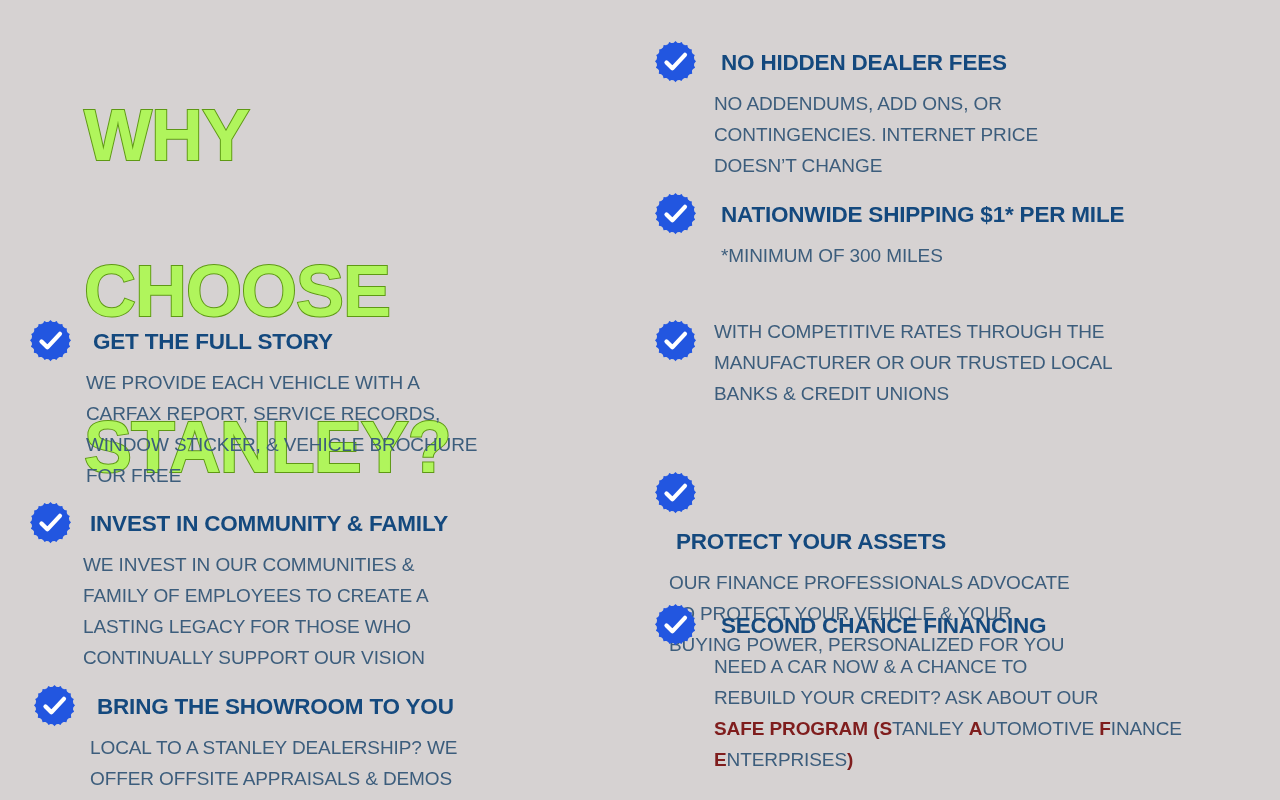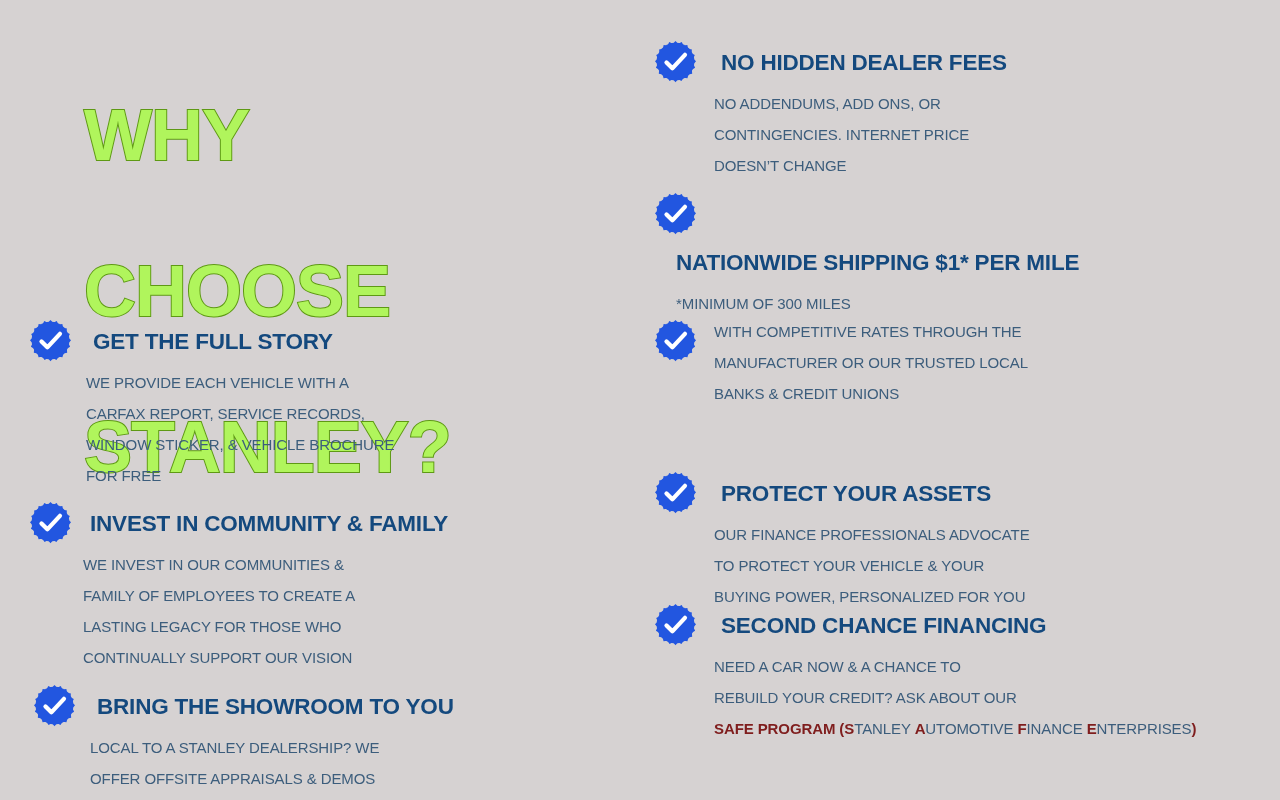--- a/index.html
+++ b/index.html
@@ -78,21 +78,21 @@
   .f-title {
     font-size: 22.5px;
     font-weight: bold;
     line-height: 37px;
     color: #14497e;
     letter-spacing: -0.2px;
     text-transform: uppercase;
     margin: 7px;
   }
   .f-desc {
-    font-size: 15px;
+    font-size: 19px;
     font-weight: normal;
     line-height: 31px;
     color: #3c5d7c;
     letter-spacing: -0.1px;
     text-transform: uppercase;
     margin: 0;
     white-space: pre-line;
   }
   .f-desc.indent { padding-left: 7px; }
   .f-desc b { font-weight: bold; color: #7f1d1d; }
@@ -102,23 +102,23 @@
   #lf1 { left: 0;  top: 498px; width: 600px; }
   #lf2 { left: 4px; top: 681px; width: 600px; }
 
   
   #lf0 .feature-body { padding-left: 13px; }
   #lf1 .feature-body { padding-left: 10px; }
   #lf2 .feature-body { padding-left: 13px; }
 
   
   #rf0 { left: 0; top: 37px;  width: 580px; }
-  #rf1 { left: 0; top: 189px; width: 560px; flex-direction: column; }
+  #rf1 { left: 0; top: 189px; width: 560px; }
   #rf2 { left: 0; top: 316px; width: 580px; }
-  #rf3 { left: 0; top: 468px; width: 600px; }
+  #rf3 { left: 0; top: 468px; width: 600px; flex-direction: column; }
   #rf4 { left: 0; top: 600px; width: 580px; }
 
   #rf0 .feature-body,
   #rf1 .feature-body,
   #rf2 .feature-body,
   #rf3 .feature-body,
   #rf4 .feature-body { padding-left: 16px; }
 </style>
 </head>
 <body style="background: rgb(214, 210, 210);">

